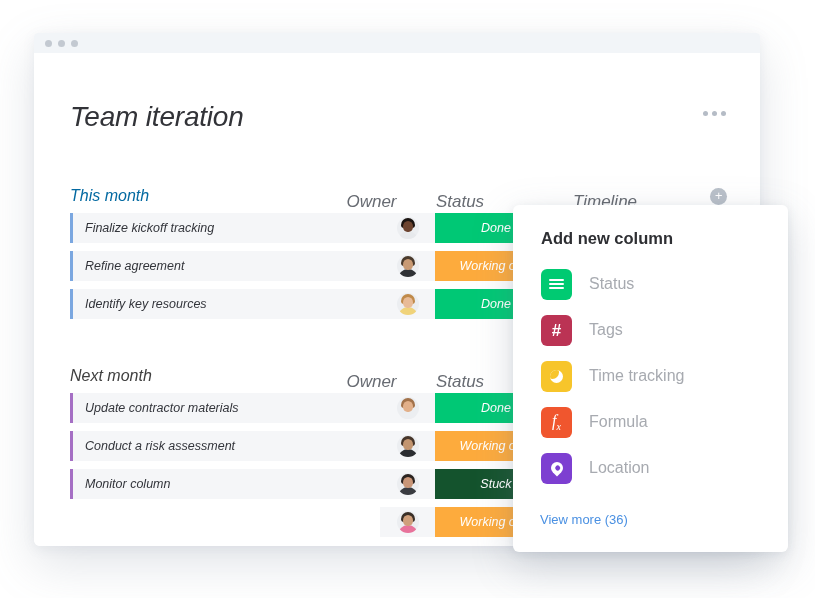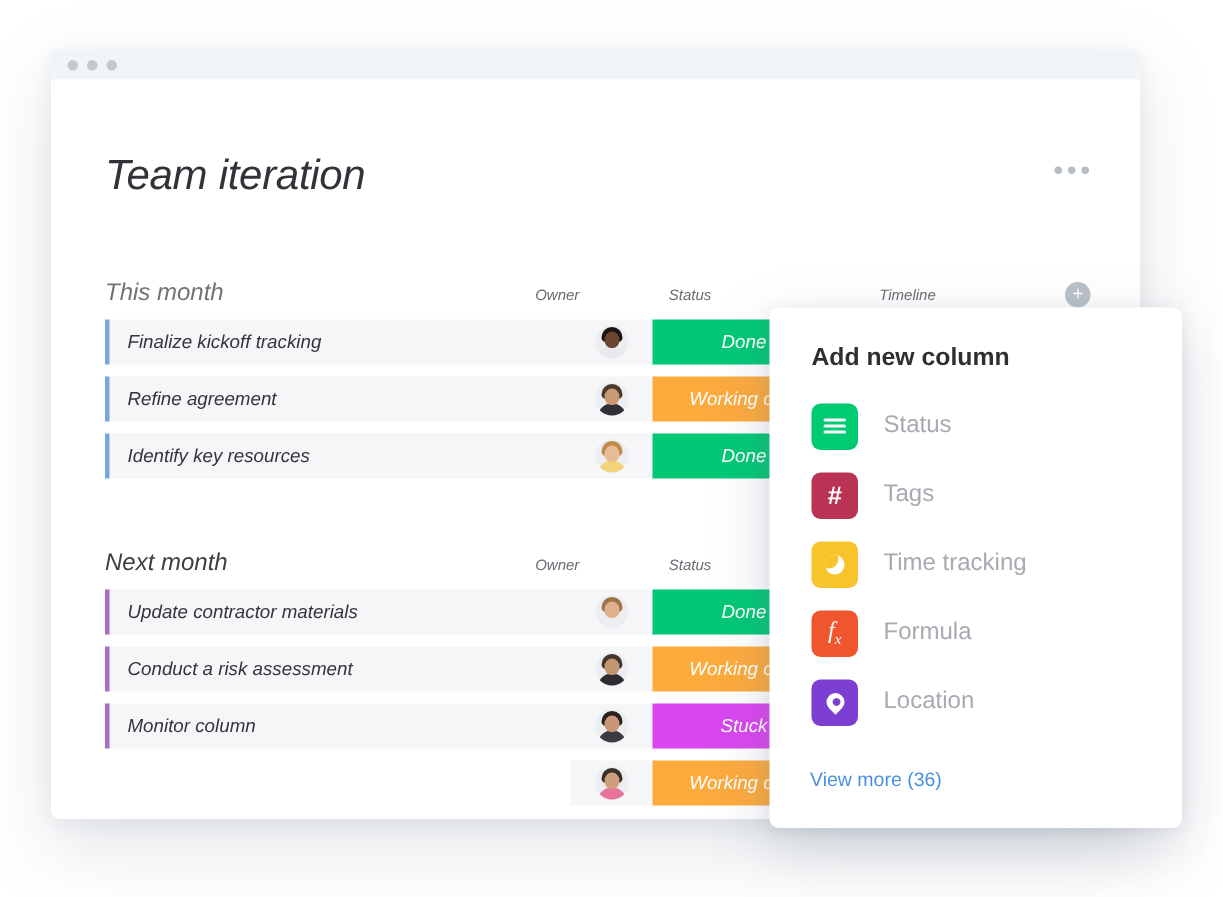--- a/index.html
+++ b/index.html
@@ -74,21 +74,21 @@
     cursor: pointer;
   }
   .kebab i {
     width: 5px; height: 5px; border-radius: 50%;
     background: #b5bcc6; display: block;
   }
 
   
   .colhead {
     position: absolute;
-    font-size: 10px;
+    font-size: 17px;
     color: #676b72;
     text-align: center;
   }
   .plus-btn {
     position: absolute;
     left: 676px;
     width: 17px; height: 17px;
     border-radius: 50%;
     background: #b9c0c9;
     color: #fff;
@@ -99,21 +99,21 @@
     font-weight: 400;
   }
 
   
   .group-title {
     position: absolute;
     left: 36px;
     font-size: 16px;
     font-weight: 400;
   }
-  .group-title.blue   { color: #737373; }
+  .group-title.blue   { color: #0369a1; }
   .group-title.purple { color: #404040; }
 
   .row {
     position: absolute;
     left: 36px;
     height: 30px;
     width: 655px;
   }
   .row .cellname {
     position: absolute;
@@ -421,21 +421,21 @@
             <span class="bar"></span>
             <span class="tasktext">Monitor column</span>
           </div>
           <div class="cell-owner">
             <span class="avatar">
               <span class="body" style="background:#3a3c41"></span>
               <span class="hair" style="background:#2b2320"></span>
               <span class="face" style="background:#c99678"></span>
             </span>
           </div>
-          <div class="cell-status" style="background:#d946ef">Stuck</div>
+          <div class="cell-status" style="background:#14532d">Stuck</div>
           <div class="cell-timeline">
             <span class="tl-track">
               <span class="tl-fill" style="width:30%"></span>
             </span>
           </div>
         </div>
         <div class="row purple" style="top:454px">
           <div class="cell-owner">
             <span class="avatar">
               <span class="body" style="background:#e8739b"></span>

